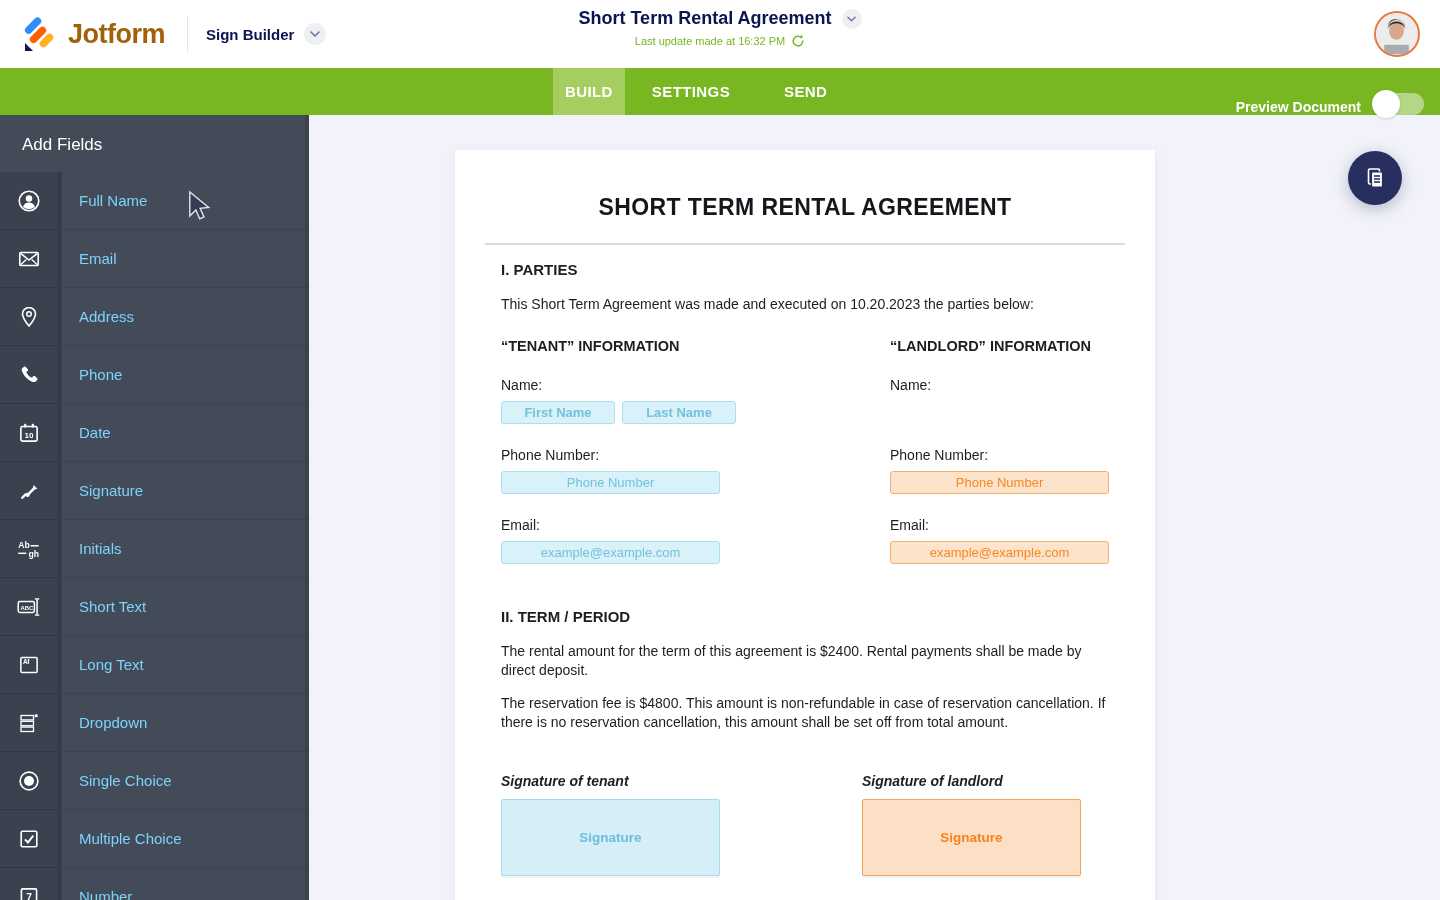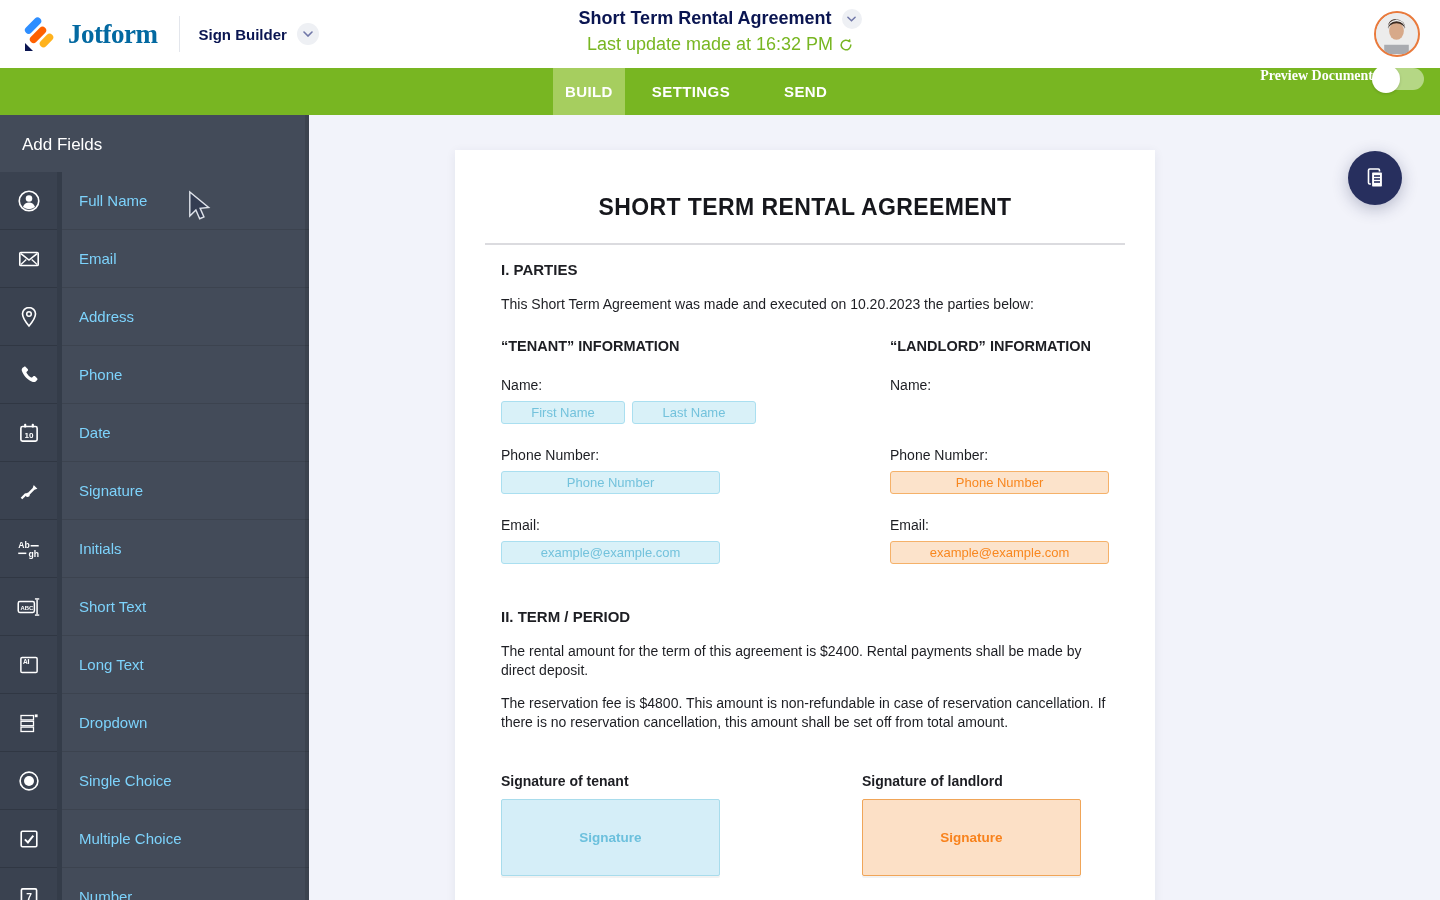--- a/index.html
+++ b/index.html
@@ -3,36 +3,36 @@
 <meta charset="utf-8">
 <style>
   * { margin:0; padding:0; box-sizing:border-box; }
   html,body { width:1440px; height:900px; overflow:hidden; }
   body { font-family:"Liberation Sans", sans-serif; background:#f2f3fa; position:relative; }
 
   
   .topbar { position:absolute; left:0; top:0; width:1440px; height:68px; background:#ffffff; z-index:5; }
   .topbar-left { position:absolute; left:22px; top:0; height:68px; display:flex; align-items:center; }
   .logo-mark { width:36px; height:36px; margin-right:10px; }
-  .brand { font-size:27px; font-weight:800; color:#0369a1; letter-spacing:-0.5px;font-family:Liberation Serif, serif; }
+  .brand { font-size:27px; font-weight:800; color:#a16207; letter-spacing:-0.5px; }
   .tb-divider { width:1px; height:36px; background:#e3e6ec; margin:0 18px 0 22px; }
   .product { font-size:15px; font-weight:600; color:#0a1551; margin-right:10px; }
   .chev-btn { width:22px; height:22px; border-radius:50%; background:#eef0f4; display:flex; align-items:center; justify-content:center; border:none; cursor:pointer; }
   .topbar-center { position:absolute; left:50%; top:8px; transform:translateX(-50%); text-align:center; width:520px; }
   .doc-title-row { display:flex; align-items:center; justify-content:center; gap:10px; }
   .doc-title { font-size:18px; font-weight:700; color:#0a1551; }
-  .subtitle-row { margin-top:5px; display:flex; align-items:center; justify-content:center; gap:6px; color:#78b622; font-size:18px; font-weight:500; }
+  .subtitle-row { margin-top:5px; display:flex; align-items:center; justify-content:center; gap:6px; color:#78b622; font-size:11px; font-weight:500; }
   .avatar { position:absolute; right:20px; top:11px; width:46px; height:46px; border-radius:50%; border:2.5px solid #e97a3c; overflow:hidden; background:#ececec; cursor:pointer; }
 
   
   .navbar { position:absolute; left:0; top:68px; width:1440px; height:47px; background:#78b622; z-index:4; }
   .tabs { position:absolute; left:553px; top:0; height:47px; display:flex; }
   .tab { height:47px; display:flex; align-items:center; padding:0 27px; color:#ffffff; font-size:15px; font-weight:600; letter-spacing:0.4px; cursor:pointer; }
   .tab.active { background:#a6ce5f; padding:0 12px; }
-  .preview-wrap { position:absolute; right:16px; top:0; height:47px; display:flex; align-items:flex-start; gap:1px;font-family:Liberation Serif, serif; }
+  .preview-wrap { position:absolute; right:16px; top:0; height:47px; display:flex; align-items:flex-end; gap:13px; }
   .preview-label { color:#ffffff; font-size:14px; font-weight:700; }
   .toggle { width:50px; height:22px; border-radius:11px; background:rgba(255,255,255,0.45); position:relative; cursor:pointer; }
   .toggle .knob { position:absolute; left:-2px; top:-3px; width:28px; height:28px; border-radius:50%; background:#ffffff; box-shadow:0 1px 3px rgba(0,0,0,0.15); }
 
   
   .sidebar { position:absolute; left:0; top:115px; width:309px; height:785px; background:#434b59; z-index:3; box-shadow:inset -4px 0 0 rgba(0,0,0,0.10); }
   .sidebar-title { padding:19px 0 0 22px; color:#ffffff; font-size:17px; font-weight:500; line-height:22px; }
   .field-list { margin-top:16px; }
   .field-row { height:58px; display:flex; cursor:pointer; }
   .icon-cell { width:57px; background:#3a4250; display:flex; align-items:center; justify-content:center; border-bottom:1px solid rgba(0,0,0,0.16); }
@@ -50,27 +50,27 @@
   .intro { margin-top:18px; font-size:14px; }
   .cols { display:flex; margin-top:26px;gap:41px; }
   .col-l { width:355px; }
   .col-r { flex:1; }
   .col-heading { font-size:14.5px; font-weight:700; }
   .f-label { margin-top:23px; font-size:14px; }
   .fields-row { margin-top:8px; display:flex; gap:7px; }
   .pill { height:23px; border-radius:3px; display:flex; align-items:center; justify-content:center; font-size:13px; font-weight:500; cursor:pointer; }
   .pill.cyan { background:#d9f1f8; border:1px solid #aadff0; color:#73c2dc; }
   .pill.orange { background:#fce3cb; border:1px solid #f5b169; color:#f8871f; }
-  .pill.sm { width:124px; }
+  .pill.sm { width:114px;font-weight:bold; }
   .pill.lg { width:219px; }
   .name-spacer { height:31px; }
   .para { margin-top:17px; font-size:14px; line-height:1.33; }
   .sig-row { display:flex; margin-top:42px; padding:0 46px; }
   .sig-col-l { width:361px; }
-  .sig-label { font-size:14px; font-weight:700; }
+  .sig-label { font-size:14px; font-weight:700;font-style:italic; }
   .sig-box { margin-top:10px; width:219px; height:77px; border-radius:2px; display:flex; align-items:center; justify-content:center; font-size:13.5px; font-weight:600; cursor:pointer; box-shadow:0 2px 0 rgba(0,0,0,0.05); }
   .sig-box.cyan { background:#d5eef8; border:1px solid #a8dcec; color:#6cc0dd; }
   .sig-box.orange { background:#fce0c6; border:1px solid #f0a558; color:#f8821c; }
 
   .fab { position:absolute; right:38px; top:36px; width:54px; height:54px; border-radius:50%; background:#272f5e; border:none; display:flex; align-items:center; justify-content:center; cursor:pointer; box-shadow:0 4px 16px rgba(39,47,94,0.30); }
 
   .cursor { position:absolute; left:182px; top:188px; z-index:9; pointer-events:none; }
 </style>
 </head>
 <body>

